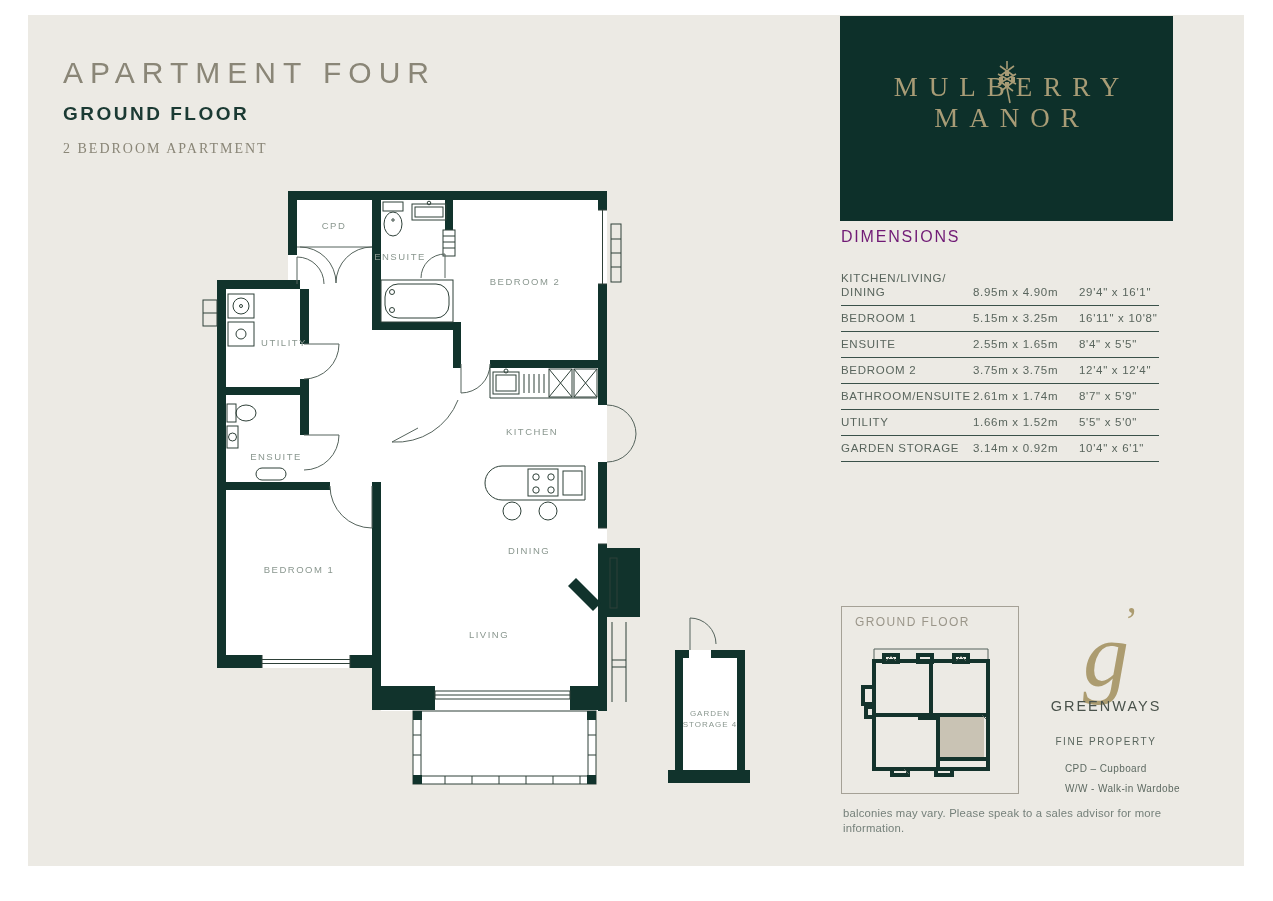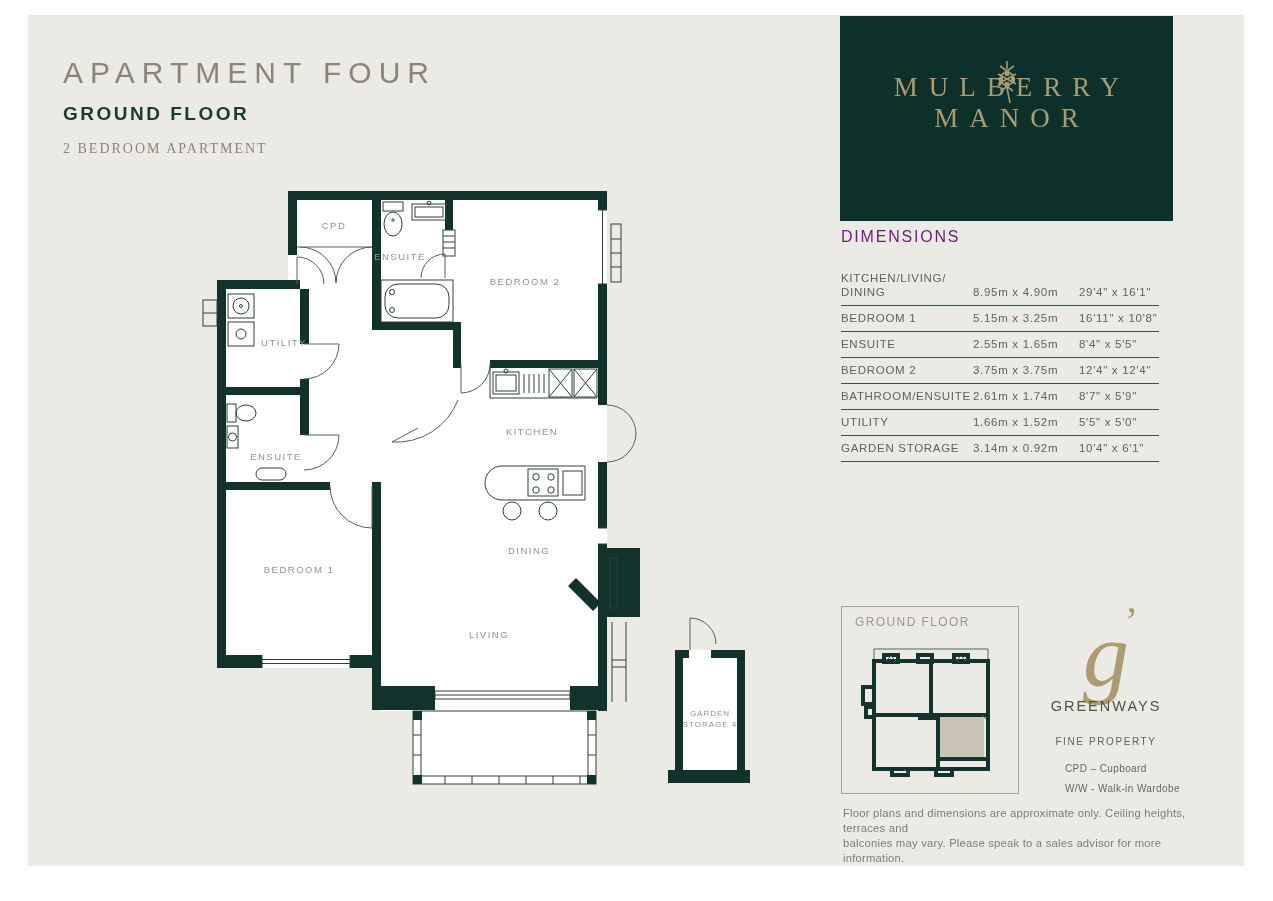--- a/index.html
+++ b/index.html
@@ -309,16 +309,15 @@
   </div>
   <div class="agent-name">GREENWAYS</div>
   <div class="agent-tagline">FINE PROPERTY</div>
 
   <div id="legend">
     <div>CPD – Cupboard</div>
     <div>W/W - Walk-in Wardobe</div>
   </div>
 
   <div id="disclaimer">
-    <div>Floor plans and dimensions are approximate only. Ceiling heights, terraces and</div>
     <div>balconies may vary. Please speak to a sales advisor for more information.</div>
   </div>
 </div>
 
 </body></html>

